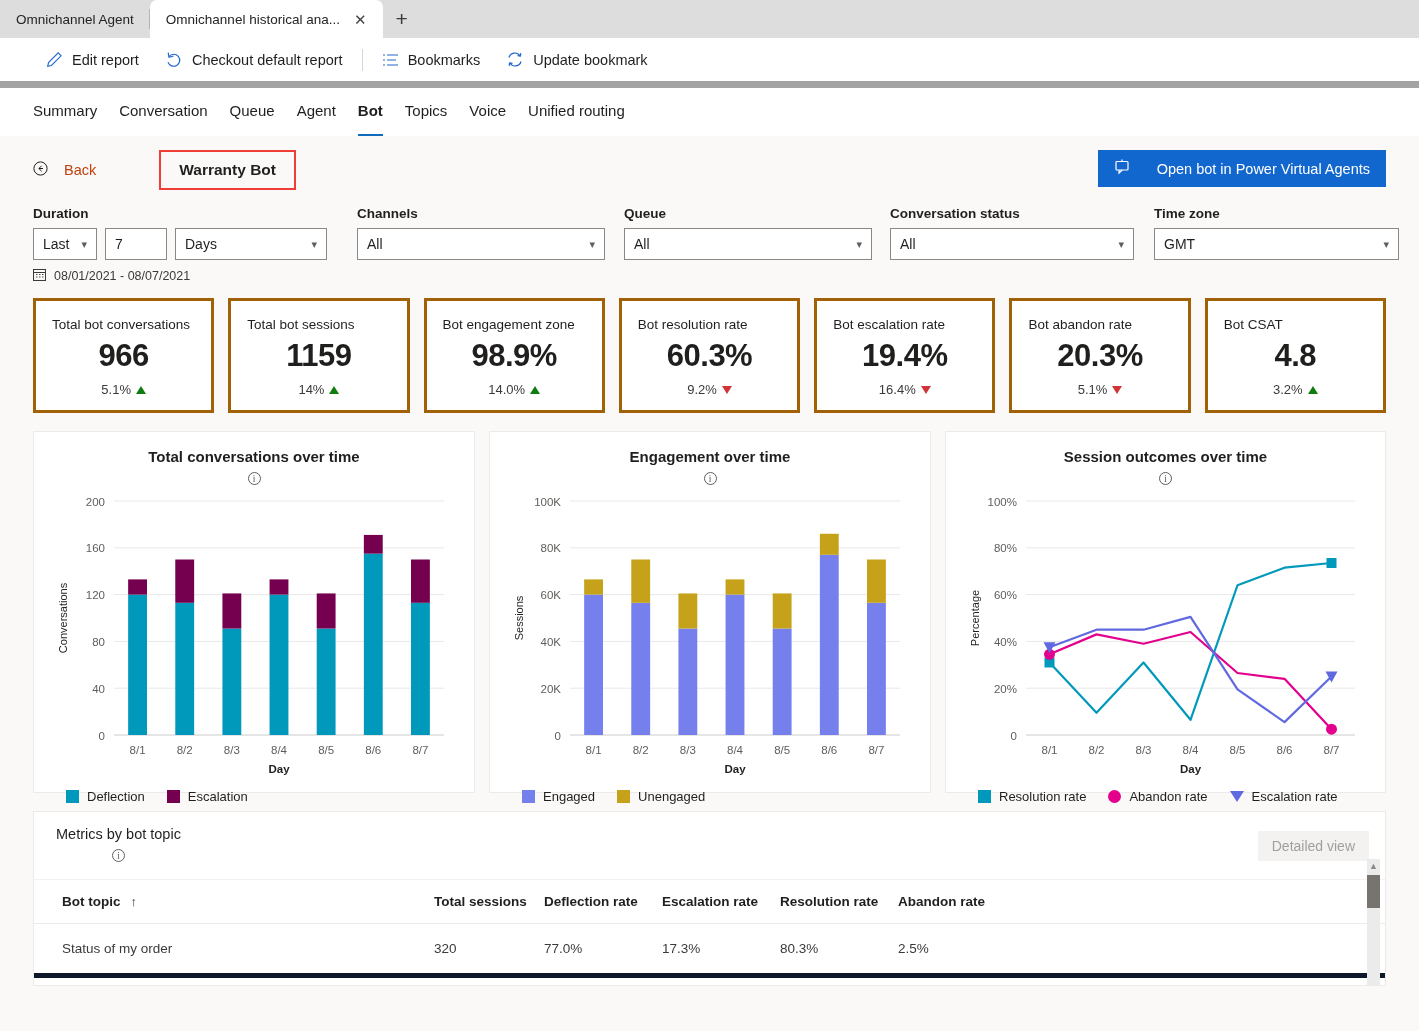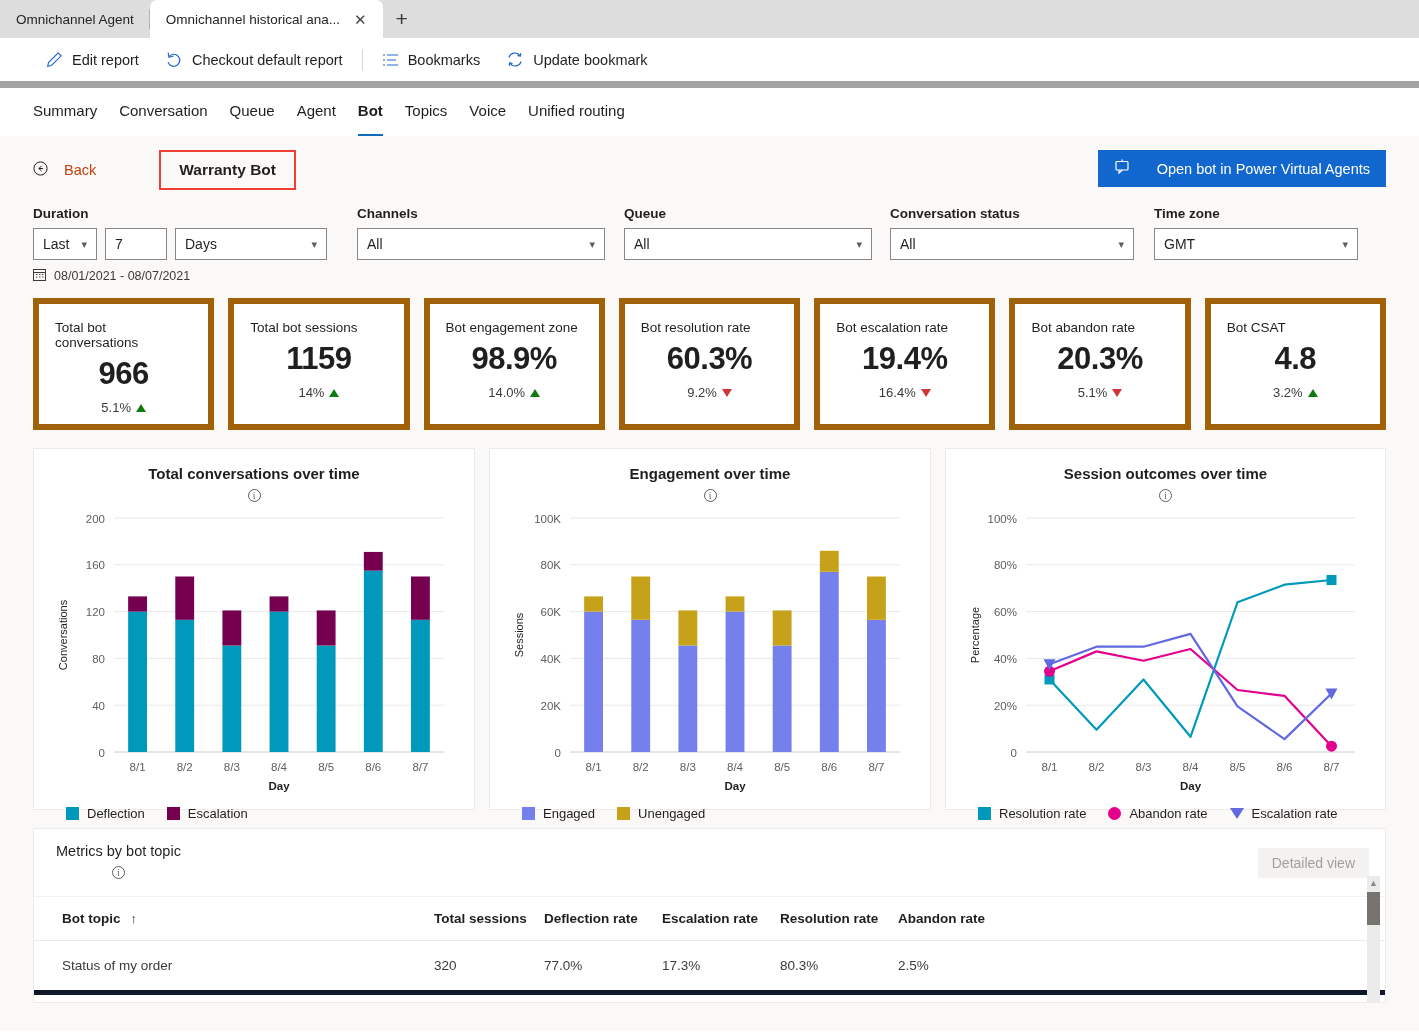--- a/index.html
+++ b/index.html
@@ -98,21 +98,21 @@
   }
   .chev { color:#605e5c; font-size:11px; margin-left:8px; }
   .daterange {
     display:flex; align-items:center; gap:8px; padding: 8px 0 0 33px;
     font-size:12.5px; color:#3b3a39;
   }
 
   
   .kpis { display:flex; gap:14px; padding: 14px 33px 0 33px; }
   .kpi {
-    flex:1; background:#fff; border:6px solid #a16207; height:132px;
+    flex:1; background:#fff; border:3px solid #a16207; height:115px;
     padding: 16px 16px 0 16px; display:flex; flex-direction:column;
     align-items:flex-start;
   }
   .kpi-title { font-size:13.5px; color:#201f1e; }
   .kpi-val {
     font-size:31px; font-weight:600; color:#201f1e;
     width:100%; text-align:center; margin-top:6px; letter-spacing:-0.5px;
   }
   .kpi-delta {
     width:100%; text-align:center; margin-top:8px;
@@ -305,21 +305,21 @@
     <div class="fgroup" style="margin-left:18px">
       <div class="flabel">Conversation status</div>
       <div class="fbox" style="width:244px">
         <span>All</span>
         <span class="chev">▾</span>
       </div>
     </div>
 
     <div class="fgroup" style="margin-left:20px">
       <div class="flabel">Time zone</div>
-      <div class="fbox" style="width:204px">
+      <div class="fbox" style="width:245px">
         <span>GMT</span>
         <span class="chev">▾</span>
       </div>
     </div>
   </div>
 
   <div class="daterange">
     <span>
       <svg width="13" height="13" viewBox="0 0 13 13">
           <rect x="0.5" y="1.5" width="12" height="11" fill="none" stroke="#3b3a39"></rect>

